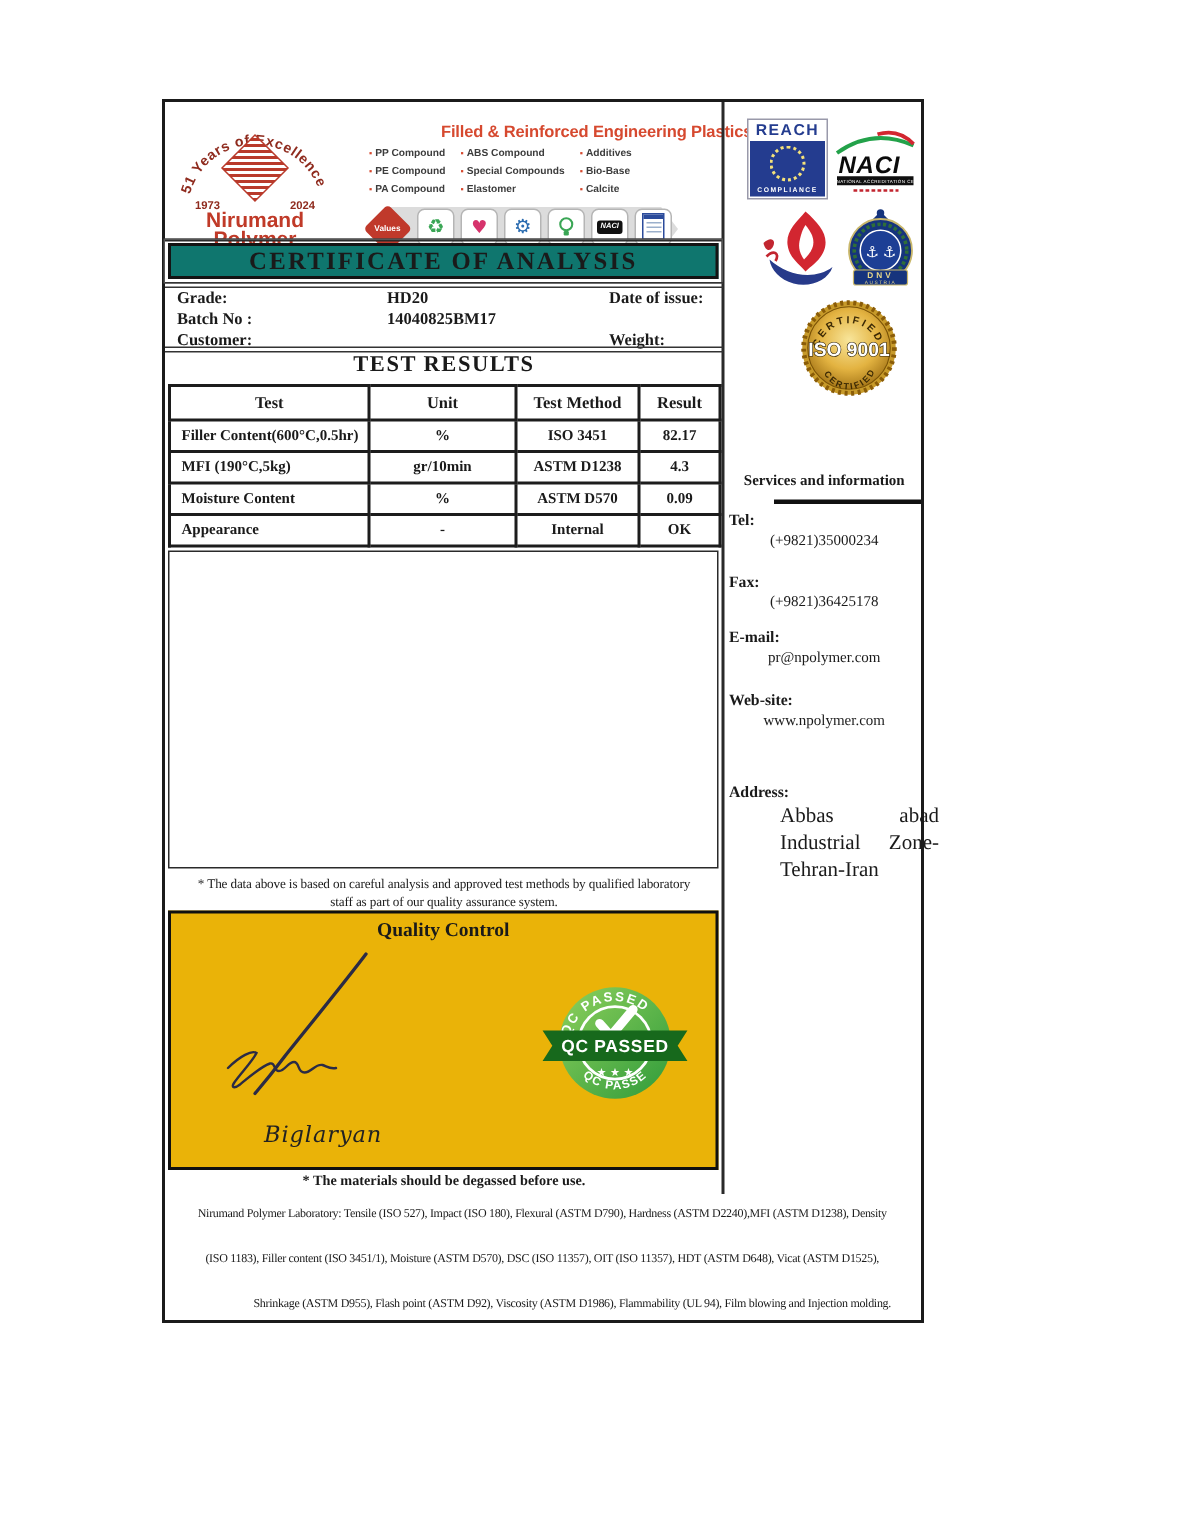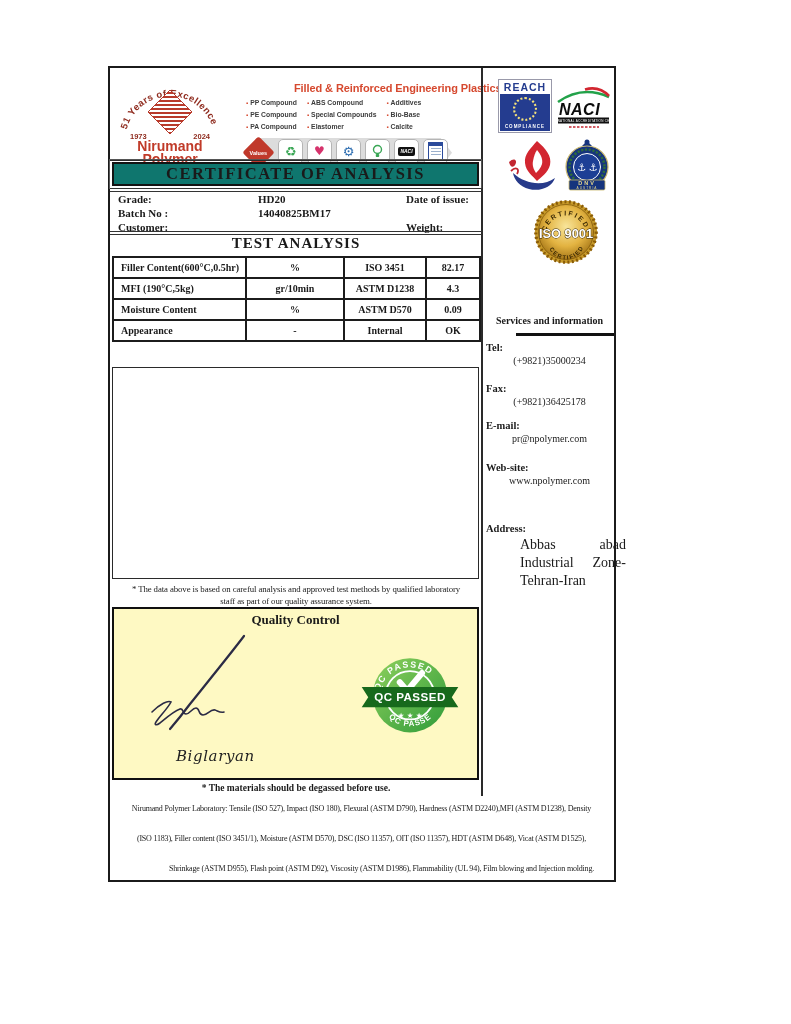--- a/index.html
+++ b/index.html
@@ -41,21 +41,21 @@
   
   .tr-title{left:0;top:167px;width:372px;text-align:center;font-size:15px;font-weight:bold;letter-spacing:1px;}
   table.results{left:2px;top:188px;position:absolute;border-collapse:collapse;table-layout:fixed;width:367px;border:2.5px solid #161616;}
   table.results td,table.results th{border:2px solid #1c1c1c;font-weight:bold;font-size:10px;text-align:center;padding:0;}
   table.results th{font-size:11px;font-weight:bold;height:21px;}
   table.results td{height:19px;}
   table.results td.l{text-align:left;padding-left:7px;}
   
   .empty-box{left:2px;top:299px;width:367px;height:212px;border:1.5px solid #2a2a2a;box-sizing:border-box;background:#fff;}
   .fn{left:0;width:372px;text-align:center;font-size:8.8px;letter-spacing:-0.1px;white-space:nowrap;}
-  .qc-box{left:2px;top:539px;width:367px;height:173px;border:2.5px solid #101010;box-sizing:border-box;background:#fef9c3;}
+  .qc-box{left:2px;top:539px;width:367px;height:173px;border:2.5px solid #101010;box-sizing:border-box;background:#eab308;}
   .qc-title{position:absolute;left:0;top:3px;width:100%;text-align:center;font-size:13px;font-weight:bold;}
   .sig-svg{position:absolute;left:30px;top:24px;width:120px;height:102px;}
   .signer{position:absolute;left:62px;top:138px;font-family:"DejaVu Serif",serif;font-style:italic;font-size:15px;letter-spacing:0.6px;color:#222;}
   .qc-badge{position:absolute;left:244px;top:42px;width:104px;height:96px;}
   .degas{left:0;top:715px;width:372px;text-align:center;font-size:9.5px;font-weight:bold;}
   .lab{left:0;top:728px;width:503px;height:80px;}
   .lab-line{position:absolute;left:0;width:100%;text-align:center;font-size:8px;letter-spacing:-0.2px;white-space:nowrap;}
   
   .reach{left:388px;top:11px;width:54px;height:54px;border:1px solid #99a;background:#fff;box-sizing:border-box;padding:1px;}
   .reach-word{text-align:center;color:#243c8f;font-family:"Liberation Sans",sans-serif;font-weight:bold;font-size:10.5px;letter-spacing:1px;}
@@ -178,29 +178,35 @@
 
   <div class="abs fld" style="left:8px;top:125px;">Grade:</div>
   <div class="abs fld" style="left:148px;top:125px;">HD20</div>
   <div class="abs fld" style="left:296px;top:125px;">Date of issue:</div>
   <div class="abs fld" style="left:8px;top:139px;">Batch No :</div>
   <div class="abs fld" style="left:148px;top:139px;">14040825BM17</div>
   <div class="abs fld" style="left:8px;top:153px;">Customer:</div>
   <div class="abs fld" style="left:296px;top:153px;">Weight:</div>
   <div class="abs dbl" style="top:163px;"></div>
 
-  <div class="abs tr-title">TEST ANALYSIS</div>
+  <div class="abs tr-title">TEST RESULTS</div>
   <table class="results">
     <colgroup>
         <col style="width:133px">
         <col style="width:98px">
         <col style="width:82px">
         <col style="width:54px">
       </colgroup>
     <tbody>
+        <tr>
+      <th>Test</th>
+      <th>Unit</th>
+      <th>Test Method</th>
+      <th>Result</th>
+    </tr>
     <tr>
       <td class="l">Filler Content(600°C,0.5hr)</td>
       <td>%</td>
       <td>ISO 3451</td>
       <td>82.17</td>
     </tr>
     <tr>
       <td class="l">MFI (190°C,5kg)</td>
       <td>gr/10min</td>
       <td>ASTM D1238</td>

